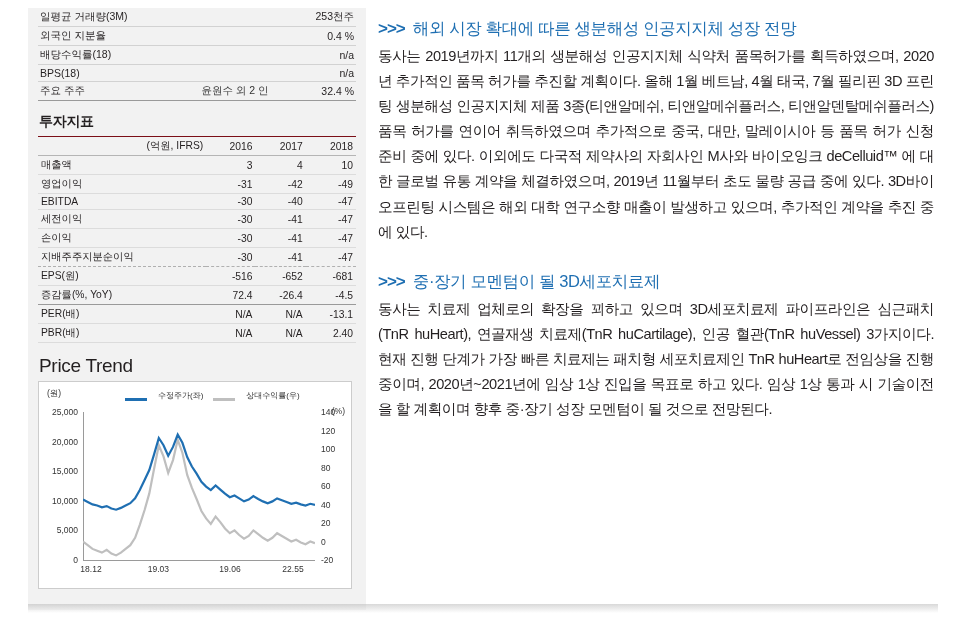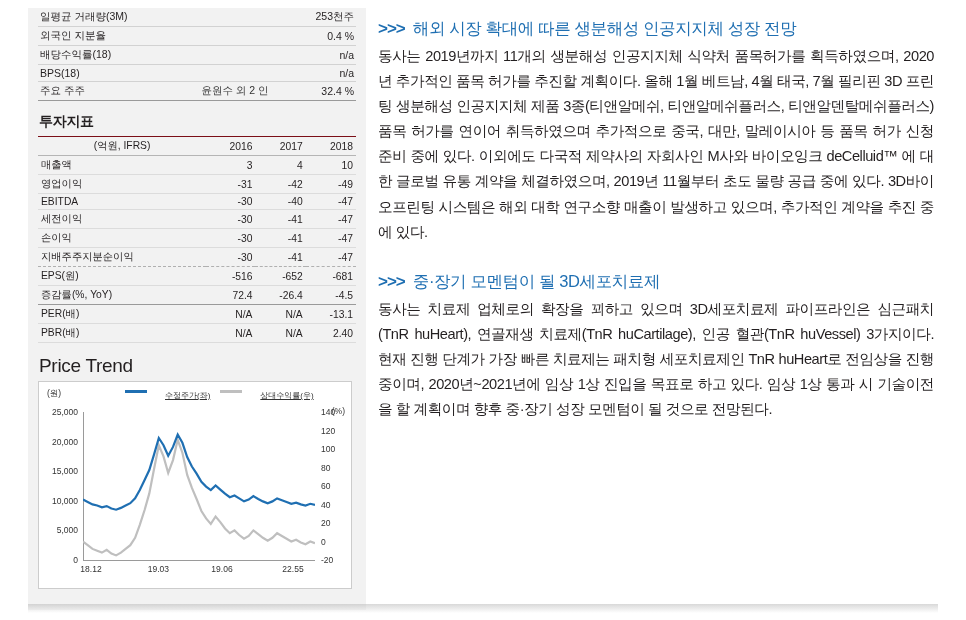--- a/index.html
+++ b/index.html
@@ -71,21 +71,21 @@
   }
   table.fin th {
     font-weight: normal;
     font-size: 10.3px;
     text-align: right;
     padding: 2px 3px;
     border-top: 1.4px solid #7b0f17;
     border-bottom: 1px solid #b5b5b5;
     color: #231f20;
   }
-  table.fin th.lbl { text-align: center; }
+  table.fin th.lbl { text-align: right; }
   table.fin td {
     padding: 2px 3px;
     text-align: right;
     border-bottom: 1px solid #dcdcdc;
     white-space: nowrap;
   }
   table.fin td.lbl { text-align: left; }
   table.fin tr.dashed td { border-bottom: 1px dashed #b0b0b0; }
   table.fin tr.solidline td { border-bottom: 1px solid #9a9a9a; }
 
@@ -106,21 +106,21 @@
   .chart-box .unit-left {
     position: absolute; left: 8px; top: 6px; font-size: 8.5px; color: #333;
   }
   .chart-box .unit-right {
     position: absolute; right: 6px; top: 24px; font-size: 8.5px; color: #333;
   }
   .legend {
     position: absolute; left: 86px; top: 8px;
     display: flex; gap: 10px; align-items: center; font-size: 8px; color: #333;
   }
-  .legend .item { display: flex; align-items: flex-start; gap: 18px; text-decoration: underline; }
+  .legend .item { display: flex; align-items: flex-end; gap: 11px; }
   .legend .swatch { display: inline-block; width: 22px; height: 3px; }
   .plot {
     position: absolute;
     left: 44px; top: 30px; width: 232px; height: 148px;
   }
   .ylabels-left, .ylabels-right {
     position: absolute; top: 30px; height: 148px; font-size: 8.5px; color:#333;
   }
   .ylabels-left { left: 2px; width: 40px; }
   .ylabels-right { right: 2px; width: 30px; }
@@ -324,21 +324,21 @@
         </div>
       <div class="axis-line-y"></div>
       <div class="axis-line-x"></div>
       <svg class="plot" viewBox="0 0 232 148" preserveAspectRatio="none">
         <polyline id="series-relative" fill="none" stroke="#bfbfbf" stroke-width="2.2" points="0.0,129.5 4.7,133.2 9.5,136.9 14.2,138.8 18.9,140.6 23.7,137.8 28.4,141.5 33.1,143.4 37.9,140.6 42.6,136.9 47.3,133.2 52.1,125.8 56.8,112.8 61.6,98.0 66.3,81.4 71.0,57.3 75.8,33.3 80.5,44.4 85.2,61.0 90.0,48.1 94.7,27.8 99.4,40.7 104.2,62.9 108.9,75.9 113.6,87.0 118.4,99.0 123.1,106.4 127.8,111.9 132.6,104.5 137.3,110.1 142.0,116.5 146.8,121.2 151.5,118.4 156.2,123.0 161.0,126.7 165.7,124.0 170.4,118.4 175.2,122.1 179.9,125.8 184.7,128.6 189.4,125.8 194.1,121.2 198.9,124.0 203.6,126.7 208.3,129.5 213.1,127.7 217.8,130.4 222.5,132.3 227.3,129.5 232.0,131.3"></polyline>
         <polyline id="series-price" fill="none" stroke="#1f6fb2" stroke-width="2.2" points="0.0,87.6 4.7,90.0 9.5,92.4 14.2,93.5 18.9,95.3 23.7,94.1 28.4,96.5 33.1,97.7 37.9,95.9 42.6,93.5 47.3,91.2 52.1,86.4 56.8,78.1 61.6,68.1 66.3,58.0 71.0,42.6 75.8,26.0 80.5,33.2 85.2,43.8 90.0,34.9 94.7,22.5 99.4,30.8 104.2,45.0 108.9,54.5 113.6,61.6 118.4,69.9 123.1,74.6 127.8,78.1 132.6,73.4 137.3,77.6 142.0,81.7 146.8,85.2 151.5,83.5 156.2,86.4 161.0,89.4 165.7,87.6 170.4,84.1 175.2,87.0 179.9,89.4 184.7,91.2 189.4,89.4 194.1,86.4 198.9,88.2 203.6,90.0 208.3,91.8 213.1,90.6 217.8,92.4 222.5,93.5 227.3,91.8 232.0,92.9"></polyline>
       </svg>
       <div class="xlabels">
           <div style="left: 8px;">18.12</div>
           <div style="left: 75.3333px;">19.03</div>
-          <div style="left: 139px;">19.06</div>
+          <div style="left: 147px;">19.06</div>
           <div style="left: 210px;">22.55</div>
         </div>
     </div>
   </div>
 
   <div class="right-col">
 
     <div class="head-row">
       <span class="chev">&gt;&gt;&gt;</span>
       <span class="head-text">해외 시장 확대에 따른 생분해성 인공지지체 성장 전망</span>

